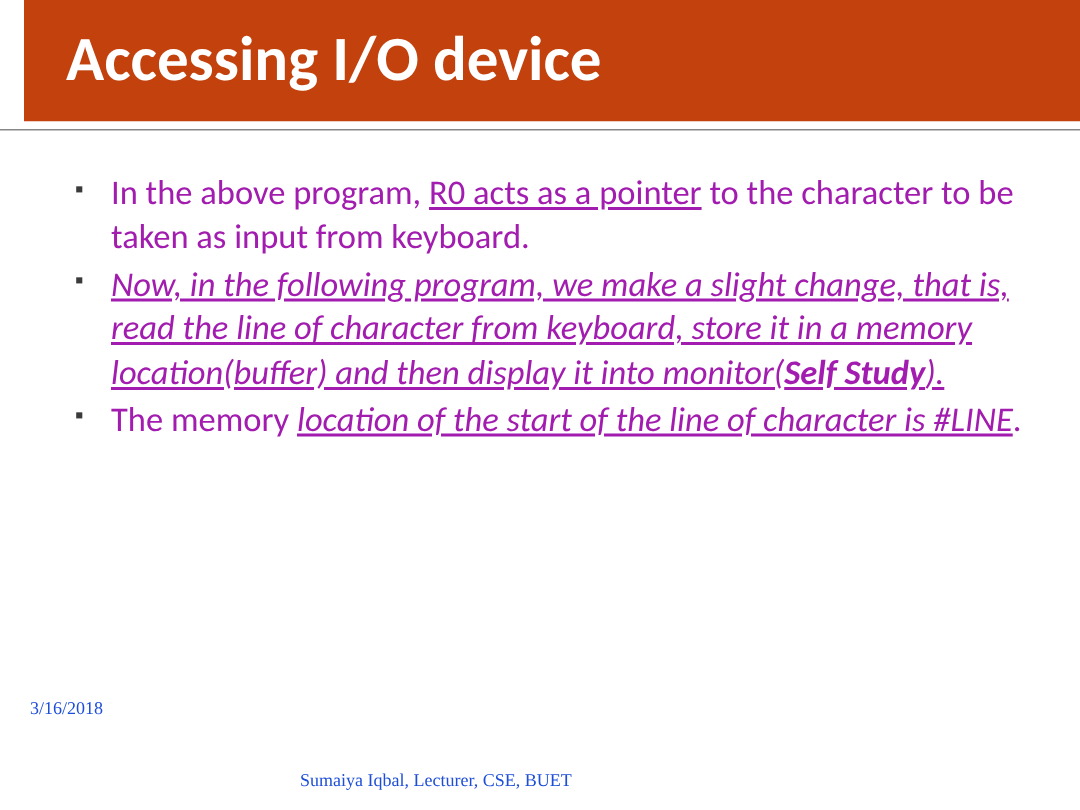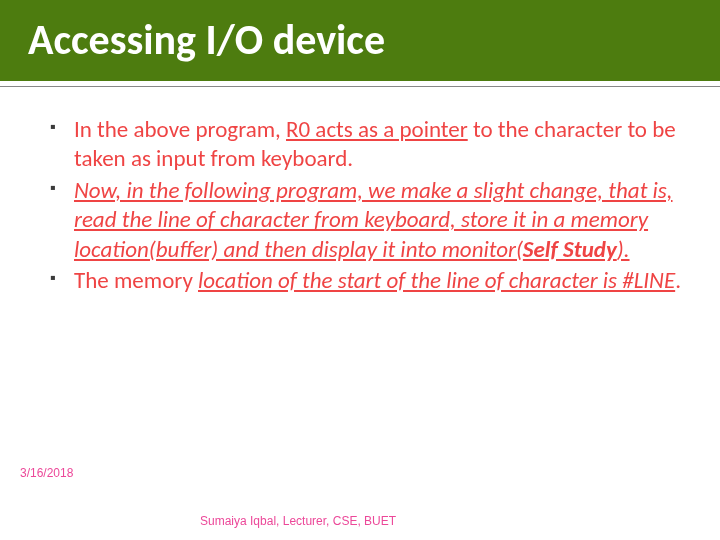--- a/index.html
+++ b/index.html
@@ -1,28 +1,28 @@
 <!DOCTYPE html>
 <html><head>
 <meta charset="utf-8">
 <style>
   * { margin: 0; padding: 0; box-sizing: border-box; }
   html, body { width: 720px; height: 540px; overflow: hidden; font-family: Georgia, 'Times New Roman', serif; background: #fff; }
   .slide { width: 720px; height: 540px; position: relative; background: #ffffff; display: flex; flex-direction: column; }
-  .title-band { background: #4d7c0f; padding: 14px 28px 16px 28px; }
+  .title-band { background: #c2410c; padding: 14px 28px 16px 28px; margin-left: 16px; }
   .title-text { font-family: Calibri, 'Segoe UI', Arial, sans-serif; font-size: 42px; font-weight: 600; color: #ffffff; letter-spacing: 0px; }
   .divider { height: 6px; background: #ffffff; border-bottom: 1px solid #888; }
   .content { flex: 1; padding: 28px 32px 0 50px; }
   ul.bullets { list-style: none; }
-  ul.bullets li { position: relative; font-size: 23px; line-height: 1.28; color: #ef4444; margin-bottom: 2px; padding-left: 24px; font-family: Calibri, 'Segoe UI', Arial, sans-serif; }
+  ul.bullets li { position: relative; font-size: 23px; line-height: 1.28; color: #a21caf; margin-bottom: 2px; padding-left: 24px; font-family: Calibri, 'Segoe UI', Arial, sans-serif; }
   ul.bullets li::before { content: "▪"; position: absolute; left: 0; top: 2px; font-size: 16px; color: #3a3a3a; }
   .u { text-decoration: underline; }
   .i { font-style: italic; }
   .b { font-weight: bold; }
-  .footer { position: absolute; bottom: 12px; left: 20px; right: 20px; display: flex; font-size: 12px; color: #ec4899; font-family: Liberation Sans, sans-serif; }
+  .footer { position: absolute; bottom: 12px; left: 20px; right: 20px; display: flex; font-size: 12px; color: #1d4ed8; font-family: Liberation Serif, serif; }
   .footer .date { width: 120px; }
   .footer .author { flex: 1; text-align: left; margin-left: 60px; margin-top: 48px; }
 </style>
 </head>
 <body>
 
 <div class="slide">
 
   <div class="title-band">
     <div class="title-text">Accessing I/O device</div>

